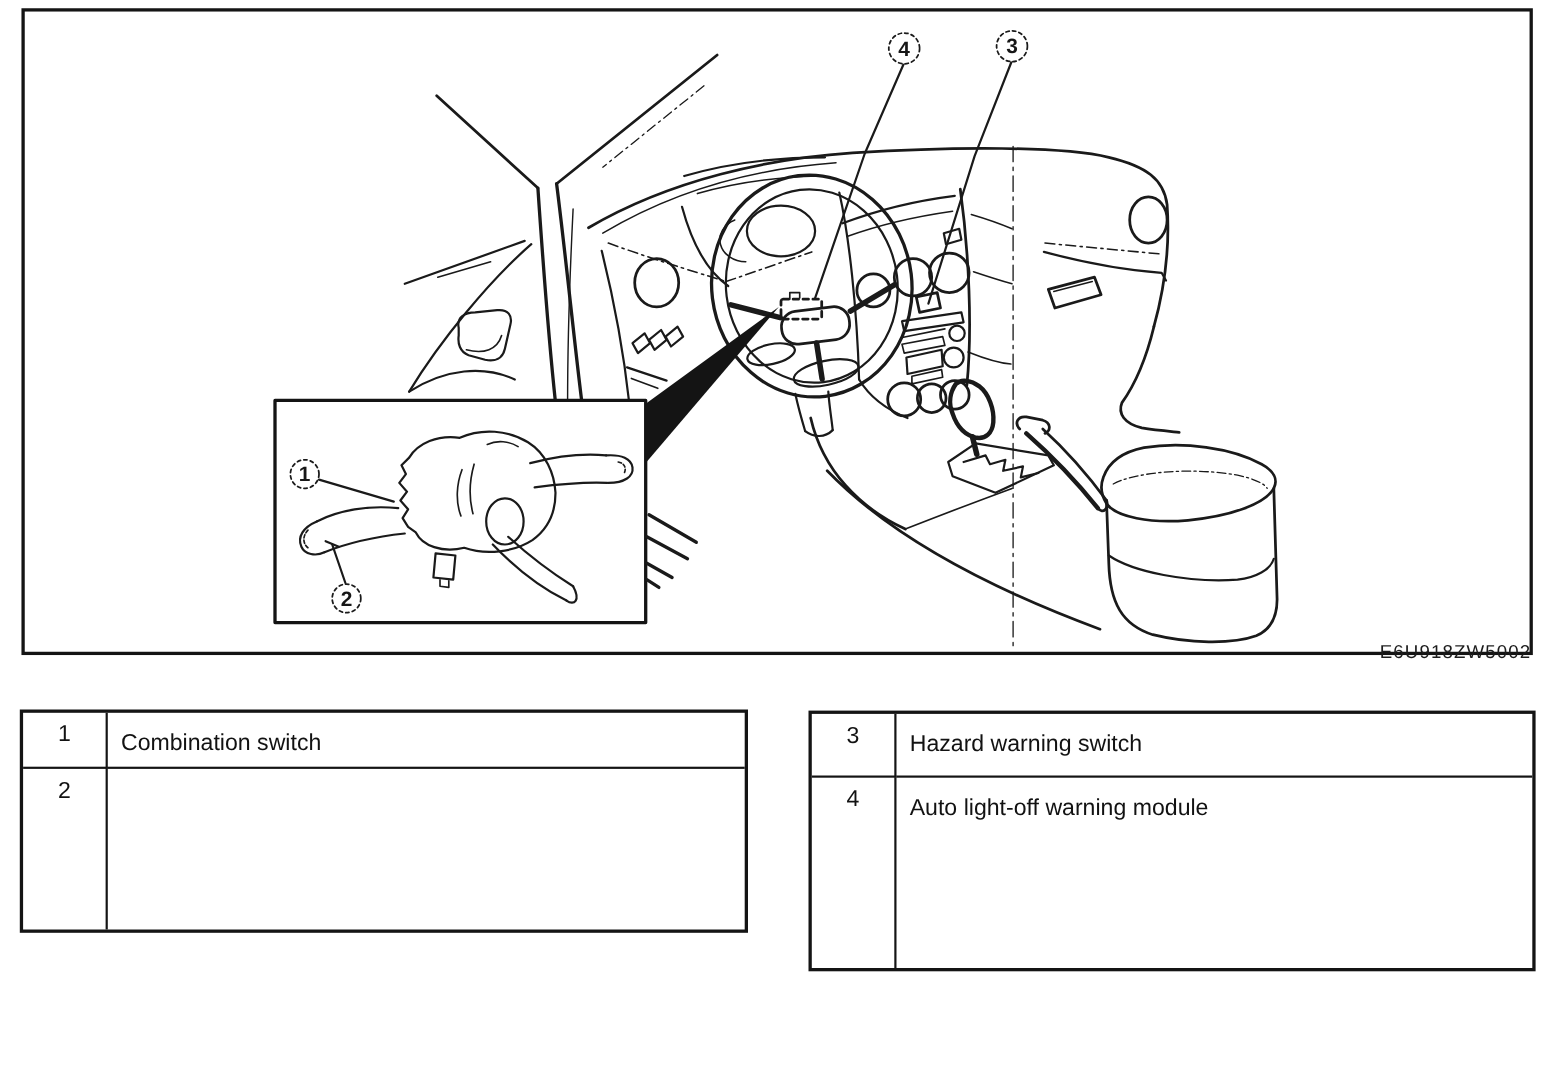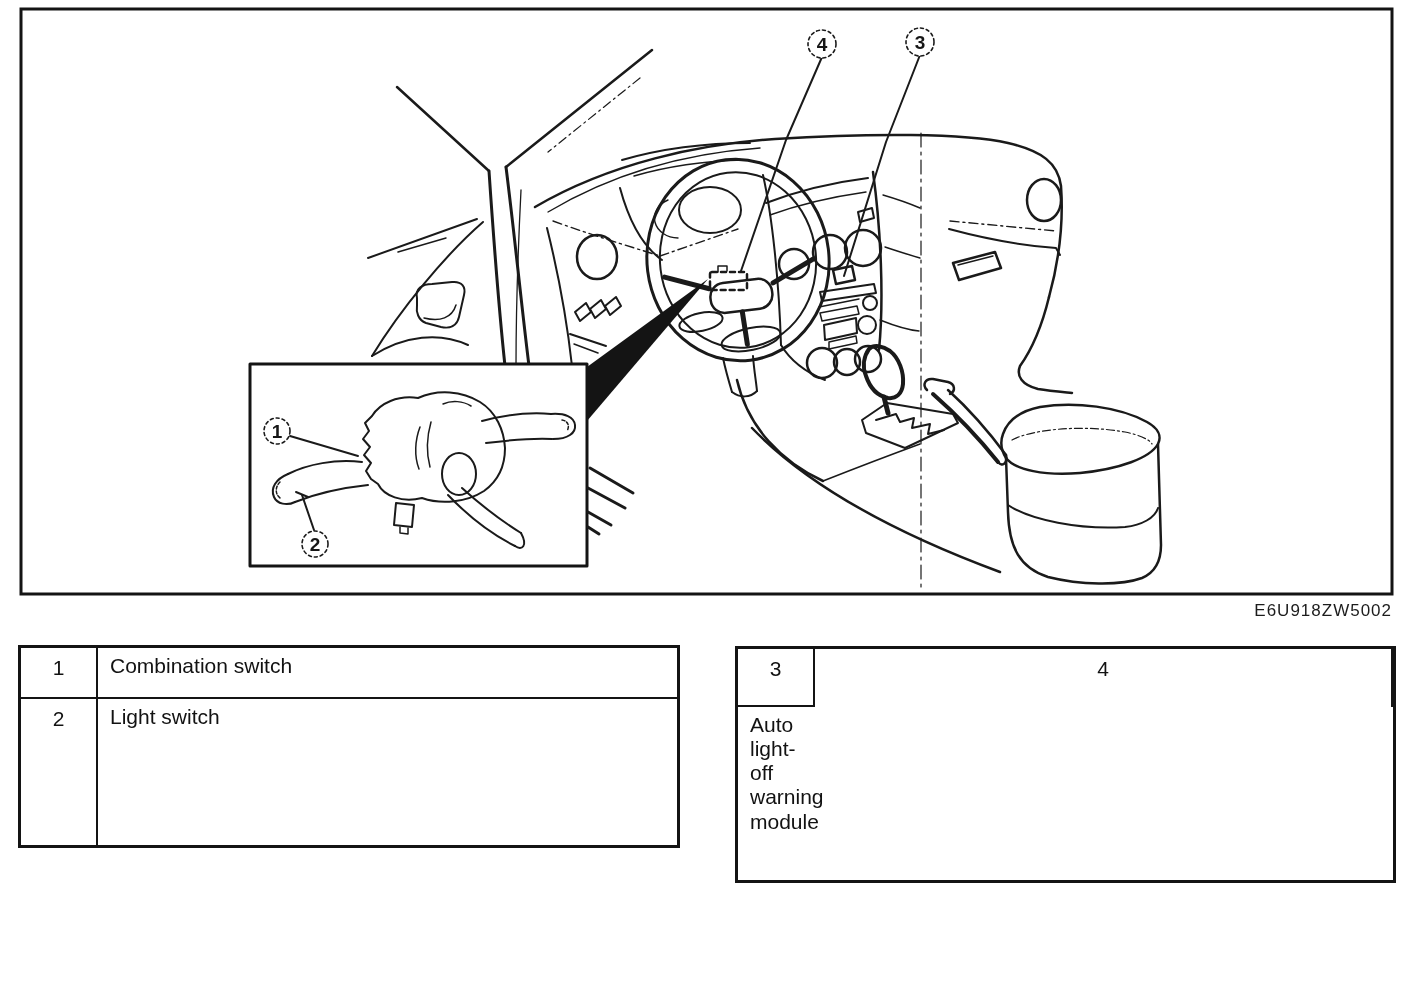--- a/index.html
+++ b/index.html
@@ -17,21 +17,21 @@
     height: 984px;
     background: #ffffff;
   }
   .figure-svg {
     position: absolute;
     left: 0;
     top: 0;
   }
   .figure-code {
     position: absolute;
-    top: 601px;
+    top: 583px;
     right: 16px;
     font-size: 17px;
     letter-spacing: 1px;
     color: #1c1c1c;
   }
   .legend {
     position: absolute;
     box-sizing: border-box;
     border: 3px solid #141414;
     display: grid;
@@ -55,20 +55,21 @@
     height: 237px;
     grid-template-rows: 58px 1fr;
   }
   .legend .num {
     border-right: 2px solid #141414;
     text-align: center;
     padding-top: 8px;
   }
   .legend .label {
     padding: 6px 10px 0 12px;
+    margin-top: 10px;
   }
   .legend .row1 {
     border-bottom: 2px solid #141414;
   }
   svg text.callout-num {
     font-family: "Liberation Sans", sans-serif;
     font-size: 19px;
     font-weight: 700;
     fill: #161616;
     stroke: none;
@@ -258,22 +259,22 @@
       </g>
     </g>
   </svg>
 
   <div class="figure-code">E6U918ZW5002</div>
 
   <div class="legend left">
     <div class="num row1">1</div>
     <div class="label row1">Combination switch</div>
     <div class="num">2</div>
-    <div class="label">Light switch</div>
   </div>
 
   <div class="legend right">
     <div class="num row1">3</div>
+    <div class="label row1">Hazard warning switch</div>
     <div class="num">4</div>
     <div class="label">Auto light-off warning module</div>
   </div>
 
 </div>
 
 </body></html>

